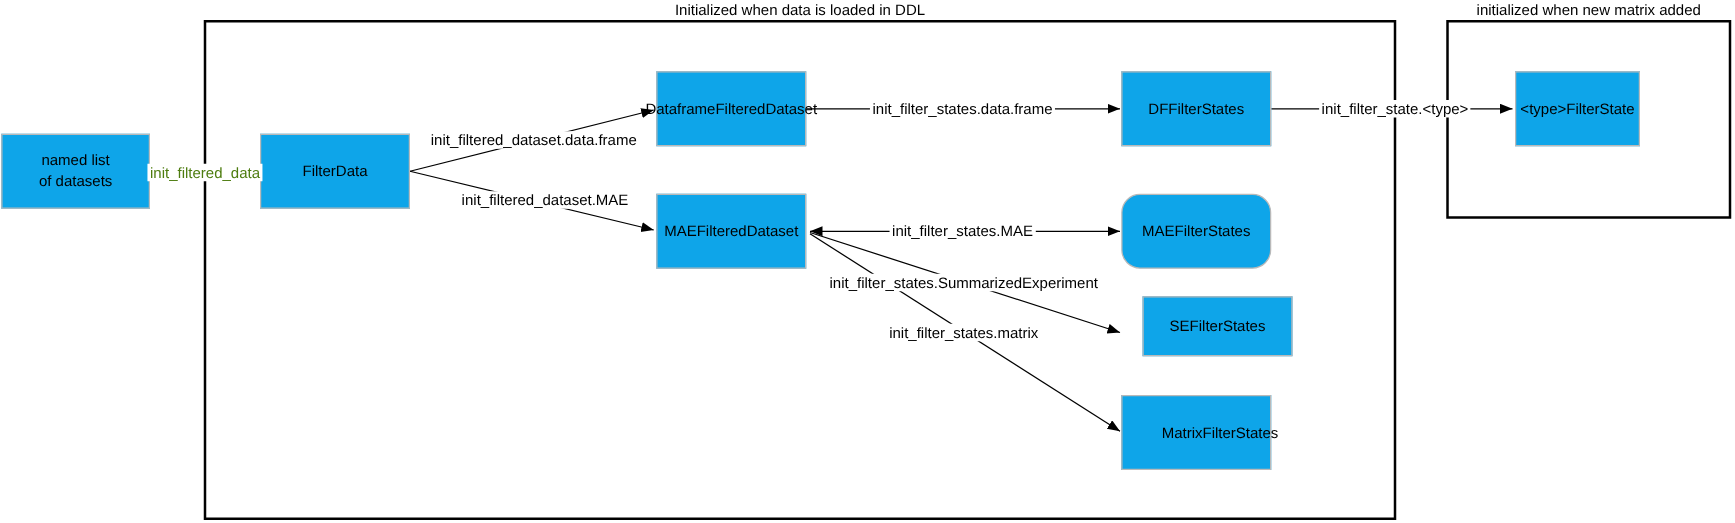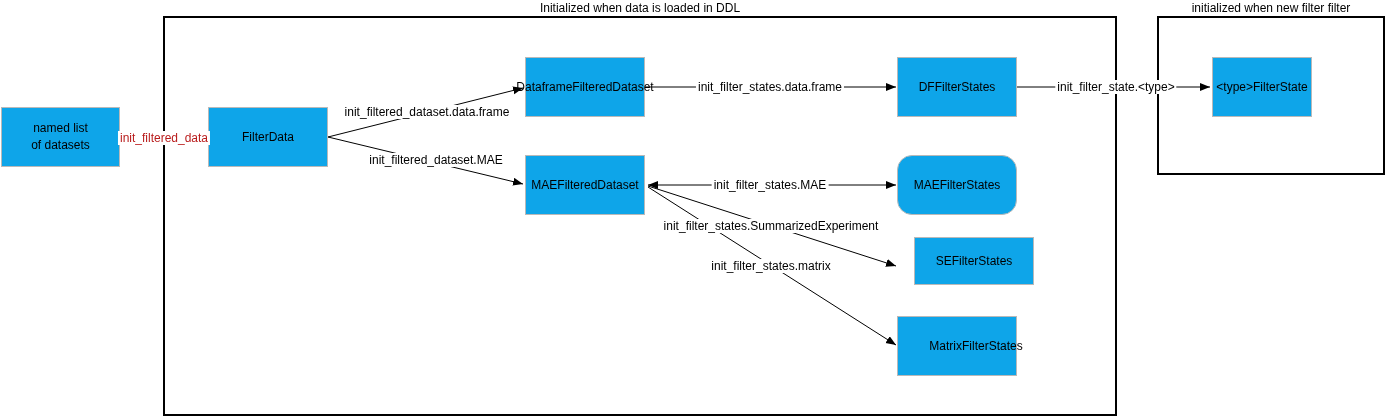--- a/index.html
+++ b/index.html
@@ -70,37 +70,37 @@
   .n-typefs    { left: 1212px; top: 57px;  width: 100px; height: 60px; }
 
   .edge-label {
     position: absolute;
     transform: translate(-50%, -50%);
     background: #ffffff;
     padding: 0 2px;
     white-space: nowrap;
     z-index: 4;
   }
-  .edge-label.muted { color: #b91c1c; text-align: right; }
+  .edge-label.muted { color: #4d7c0f; text-align: right; }
   .el-initdata   { left: 164px;  top: 138px; }
   .el-dsdf       { left: 427px;  top: 112px; }
   .el-dsmae      { left: 436px;  top: 160px; }
   .el-fsdf       { left: 770px;  top: 87px;  }
   .el-fsmae      { left: 770px;  top: 185px; }
   .el-fsse       { left: 771px;  top: 226px; }
   .el-fsmatrix   { left: 771px;  top: 266px; }
   .el-fstype     { left: 1116px; top: 87px;  }
 </style>
 </head>
 <body>
 
 <div class="stage">
 
   <div class="container-title title-ddl">Initialized when data is loaded in DDL</div>
-  <div class="container-title title-filter">initialized when new filter filter</div>
+  <div class="container-title title-filter">initialized when new matrix added</div>
 
   <div class="container container-ddl"></div>
   <div class="container container-filter"></div>
 
   <svg class="edges">
     <defs>
       <marker id="arrowR" markerWidth="11" markerHeight="9" refX="10" refY="4" orient="auto" markerUnits="userSpaceOnUse">
         <path d="M0,0 L10,4 L0,8 Z" fill="#000000"></path>
       </marker>
       <marker id="arrowL" markerWidth="11" markerHeight="9" refX="0" refY="4" orient="auto" markerUnits="userSpaceOnUse">

